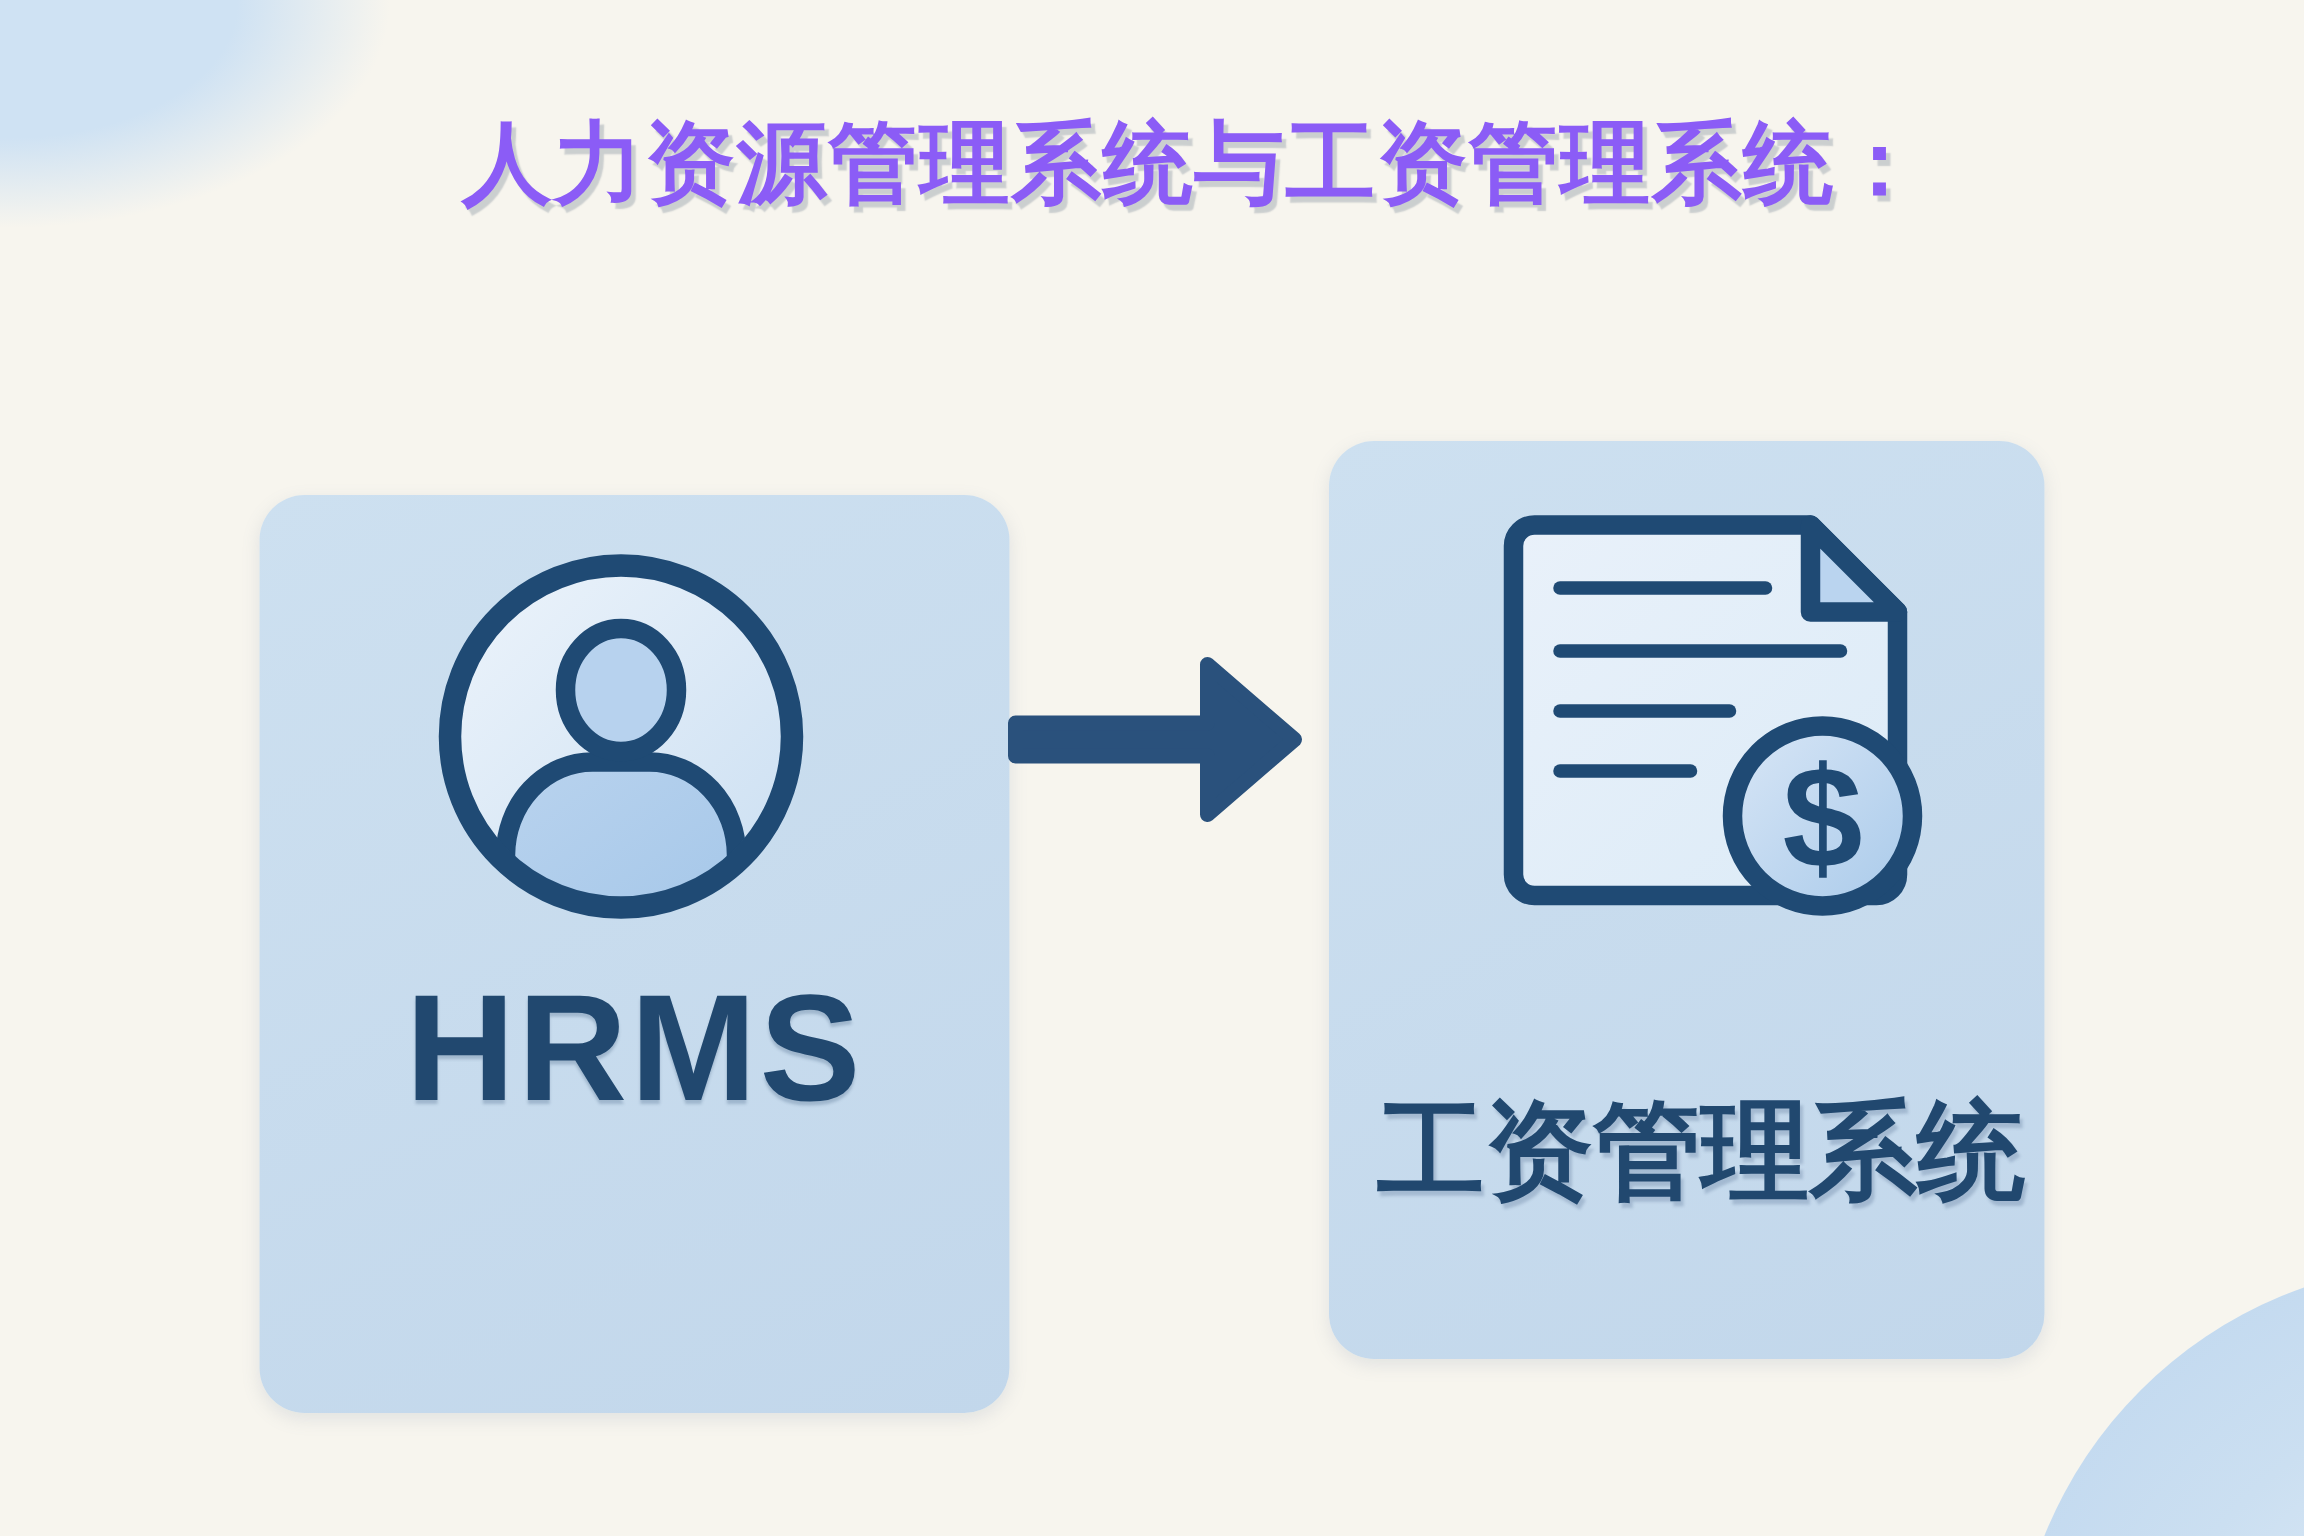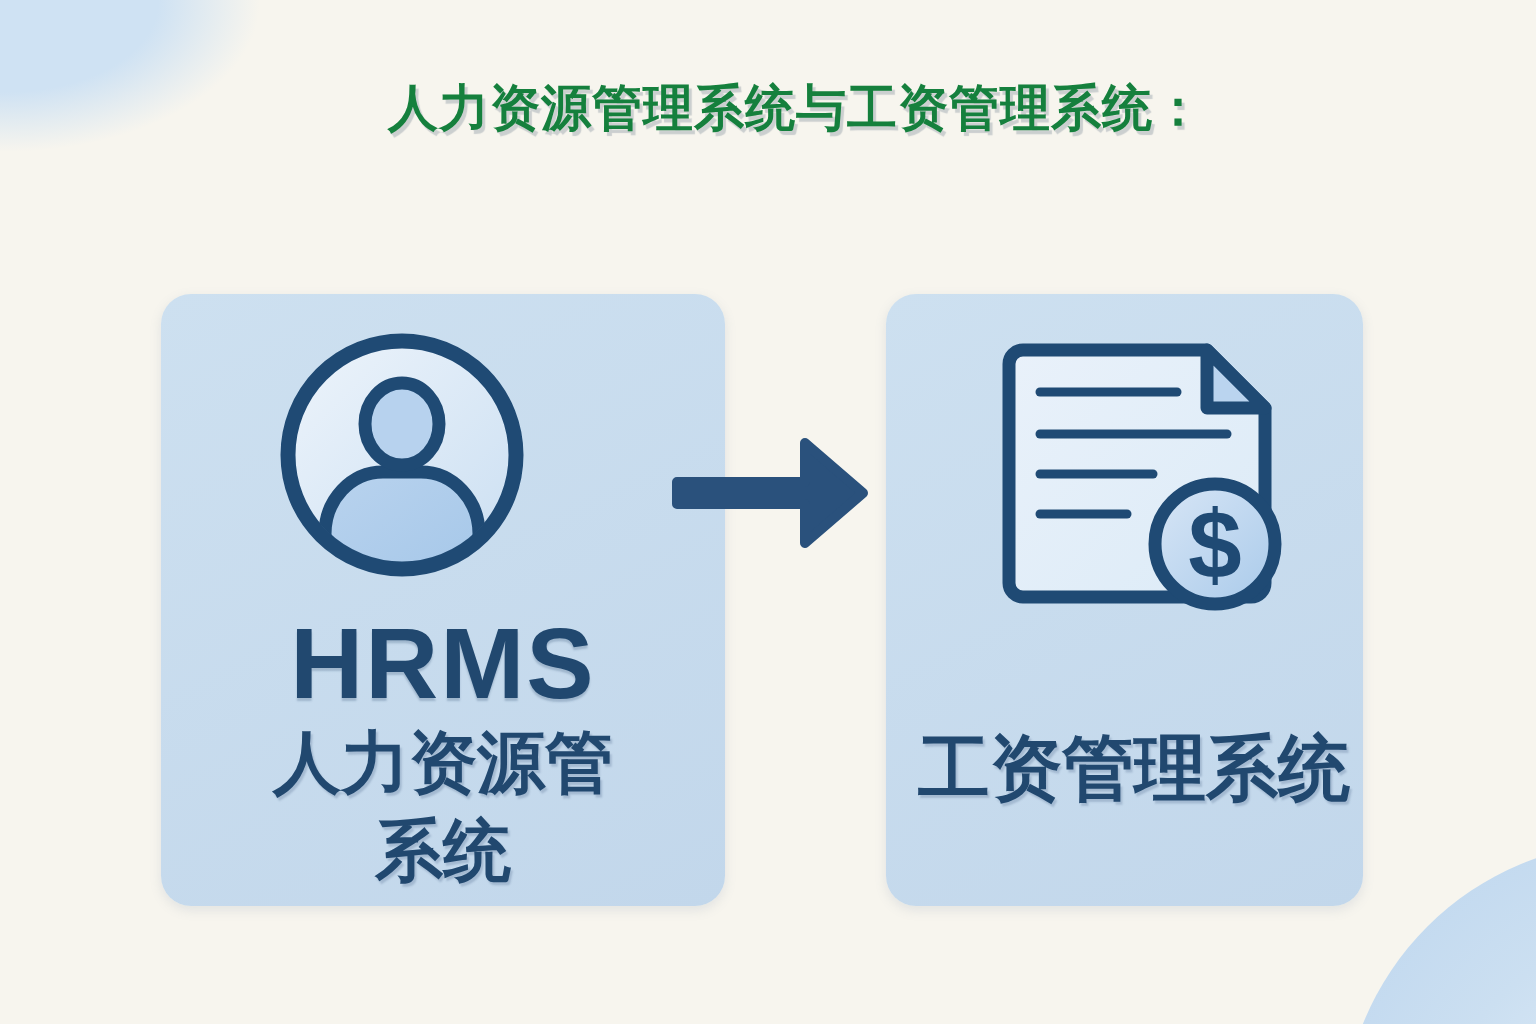--- a/index.html
+++ b/index.html
@@ -15,34 +15,34 @@
     background:radial-gradient(closest-side, #cfe2f3 60%, rgba(207,226,243,0) 100%);
   }
   .blob-br {
     position:absolute; left:1342px; top:842px; width:580px; height:580px;
     border-radius:50%;
     background:radial-gradient(circle at 60% 60%, #e9f2fb 0%, #cbdff1 55%, #bcd5ee 100%);
   }
   
   .title {
     position:absolute; top:60px; left:0; width:1536px; text-align:center;
-    color:#15803d; font-weight:bold; font-size:50px; line-height:97px;
+    color:#8b5cf6; font-weight:bold; font-size:60px; line-height:97px;
     letter-spacing:1px;
     text-shadow:3px 4px 1px rgba(32,54,84,0.20);
     white-space:nowrap;
   }
   .title .l1 { padding-left:56px; }
   
   .card {
     position:absolute; top:294px; height:612px; border-radius:30px;
     background:linear-gradient(155deg,#cde0f0 0%,#c2d7eb 100%);
     box-shadow:0 4px 12px rgba(110,130,160,0.16);
     overflow:hidden;
   }
-  .card.hrms { left:161px; width:564px; }
+  .card.hrms { left:173px; width:500px;margin-top:36px; }
   .card.pms  { left:886px; width:477px; }
   .card-icon { position:absolute; display:block; }
   .icon-person { left:118px; top:38px; width:246px; height:246px; }
   .icon-doc    { left:116px; top:49px;  width:290px; height:272px; }
   .abbr {
     position:absolute; top:314px; left:0; width:100%; text-align:center;
     font-size:101px; line-height:110px; font-weight:bold; color:#21486f;
     letter-spacing:2px;
     text-shadow:0 3px 2px rgba(44,74,112,0.25);
   }
@@ -86,24 +86,20 @@
           </clipPath>
       </defs>
       <circle cx="123" cy="123" r="114" fill="url(#pgrad)"></circle>
       <g clip-path="url(#pclip)">
         <path d="M46,252 L46,202 A58,62 0 0 1 104,140 L142,140 A58,62 0 0 1 200,202 L200,252 Z" fill="url(#bgrad)" stroke="#1f4a74" stroke-width="13" stroke-linejoin="round"></path>
       </g>
       <ellipse cx="123" cy="92" rx="37" ry="41" fill="#b7d2ee" stroke="#1f4a74" stroke-width="13"></ellipse>
       <circle cx="123" cy="123" r="114" fill="none" stroke="#1f4a74" stroke-width="15"></circle>
     </svg>
     <div class="abbr">HRMS</div>
-    <div class="cn">
-      <div>人力资源管</div>
-      <div>系统</div>
-    </div>
   </div>
 
   <svg class="arrow-wrap" viewBox="0 0 220 146">
     <path d="M22,62 H150 V23 L208,73 L150,123 V84 H22 Z" fill="#2a517c" stroke="#2a517c" stroke-width="10" stroke-linejoin="round" stroke-linecap="round"></path>
   </svg>
 
   <div class="card pms">
     <svg class="card-icon icon-doc" viewBox="0 0 290 272">
       <defs>
         <linearGradient id="dgrad" x1="0" y1="0" x2="1" y2="1">

